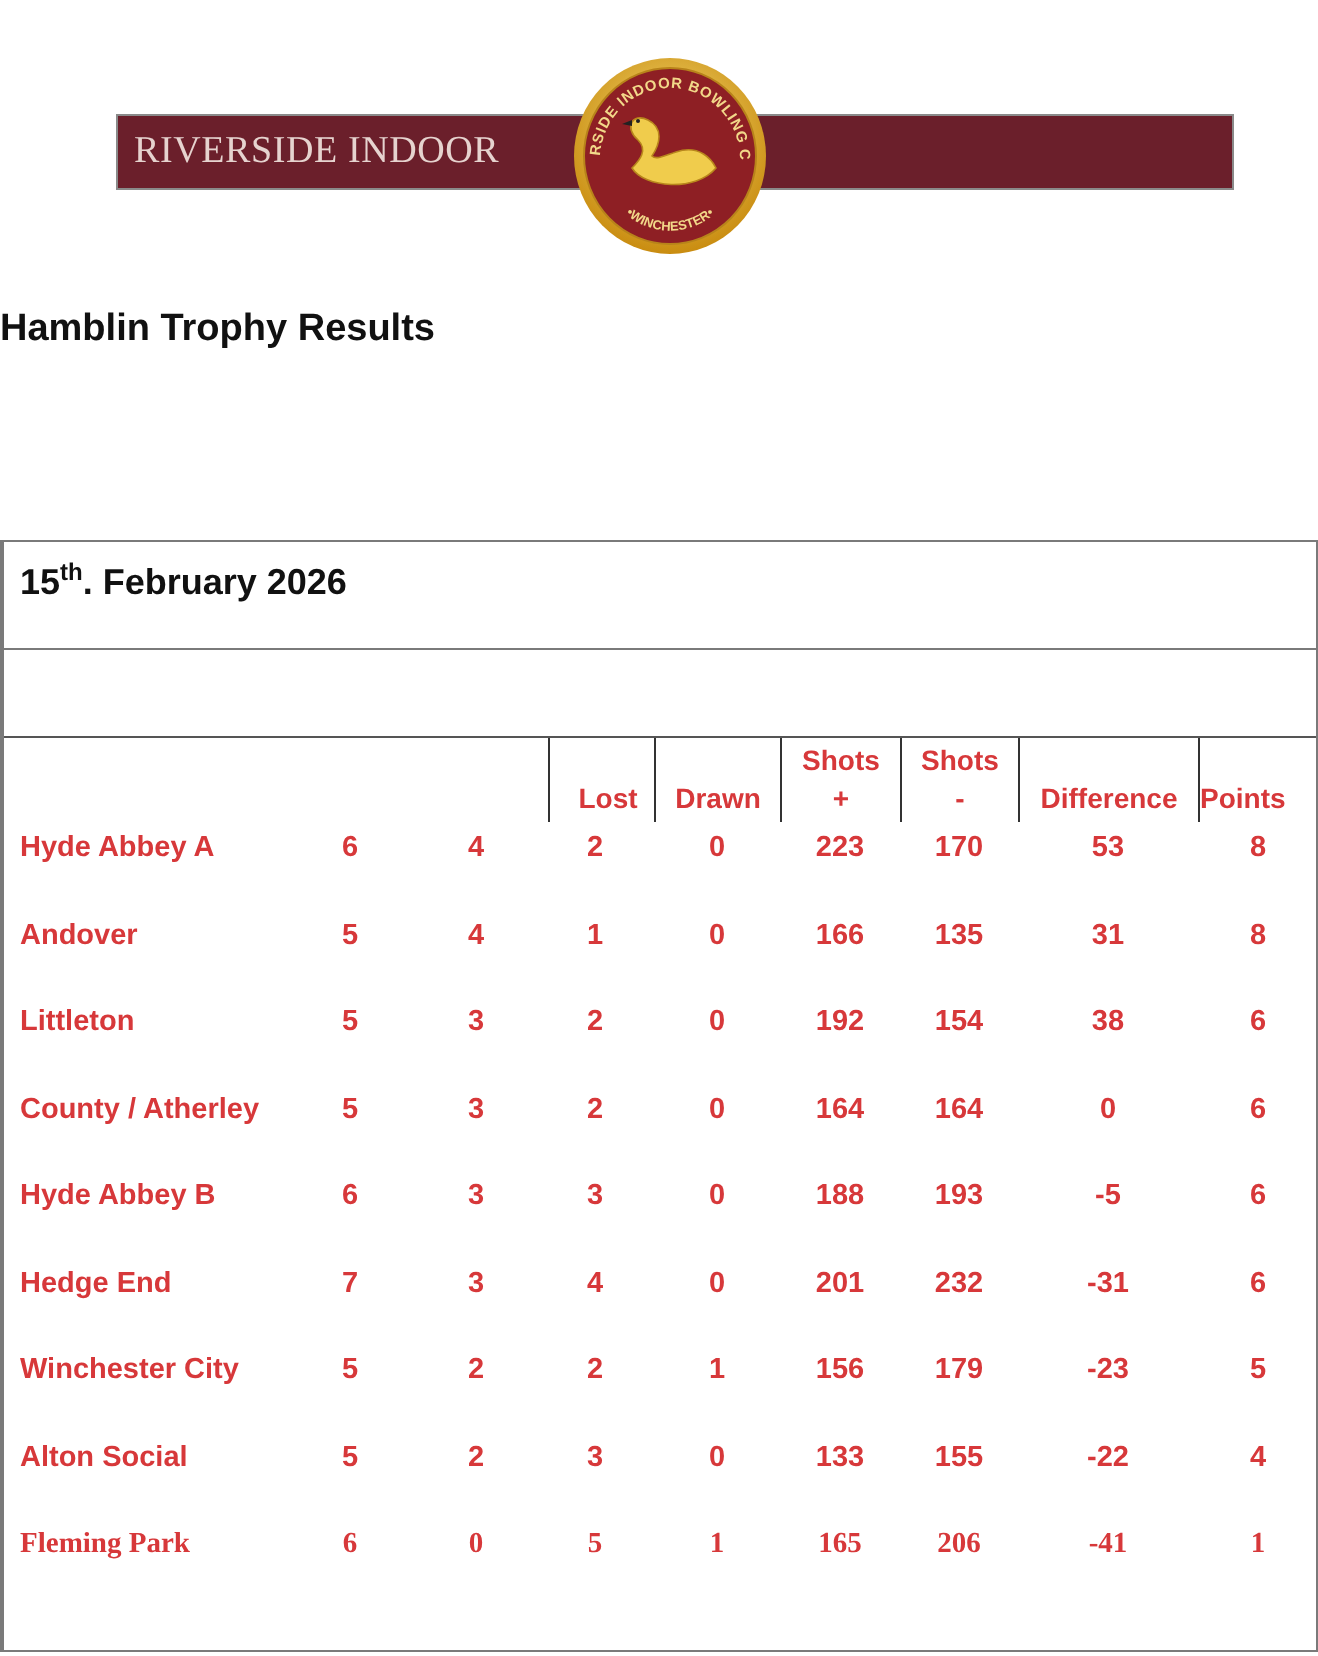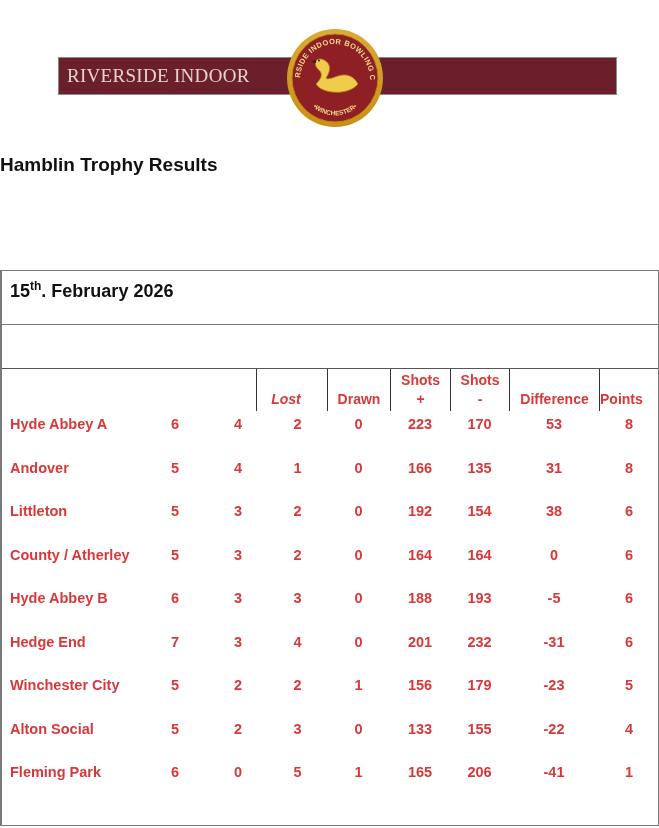--- a/index.html
+++ b/index.html
@@ -87,21 +87,21 @@
 </div>
 
 <div class="title">Hamblin Trophy Results</div>
 
 <div class="table-wrap">
   <div class="date-row">
     <div class="date"><span>15</span><sup>th</sup><span>. February 2026</span></div>
   </div>
 
   <div class="hdr">
-    <div class="hcell" style="left:254px;width:59px;font-style:italic;">
+    <div class="hcell" style="left:272px;width:59px;">
         <span>Lost</span>
       </div>
     <div class="hcell" style="left:325px;width:63px;">
         <span>Drawn</span>
       </div>
     <div class="hcell" style="left:388px;width:60px;">
         <span>Shots</span>
         <span>+</span>
       </div>
     <div class="hcell" style="left:448px;width:59px;">
@@ -198,21 +198,21 @@
         <span class="team">Alton Social</span>
         <span class="cell" style="left: 140px; width: 66px;">5</span>
         <span class="cell" style="left: 206px; width: 60px;">2</span>
         <span class="cell" style="left: 266px; width: 59px;">3</span>
         <span class="cell" style="left: 325px; width: 63px;">0</span>
         <span class="cell" style="left: 388px; width: 60px;">133</span>
         <span class="cell" style="left: 448px; width: 59px;">155</span>
         <span class="cell" style="left: 507px; width: 90px;">-22</span>
         <span class="cell" style="left: 597px; width: 60px;">4</span>
       </div>
-      <div class="row" style="top: 493px;">
+      <div class="row" style="top: 493px; font-family: Liberation Serif, serif;">
         <span class="team">Fleming Park</span>
         <span class="cell" style="left: 140px; width: 66px;">6</span>
         <span class="cell" style="left: 206px; width: 60px;">0</span>
         <span class="cell" style="left: 266px; width: 59px;">5</span>
         <span class="cell" style="left: 325px; width: 63px;">1</span>
         <span class="cell" style="left: 388px; width: 60px;">165</span>
         <span class="cell" style="left: 448px; width: 59px;">206</span>
         <span class="cell" style="left: 507px; width: 90px;">-41</span>
         <span class="cell" style="left: 597px; width: 60px;">1</span>
       </div>

